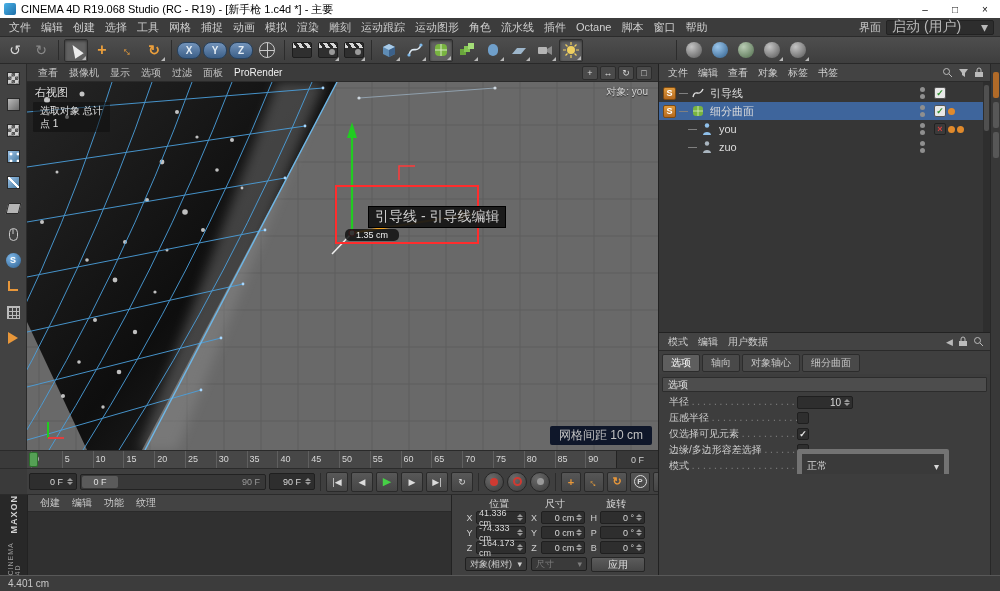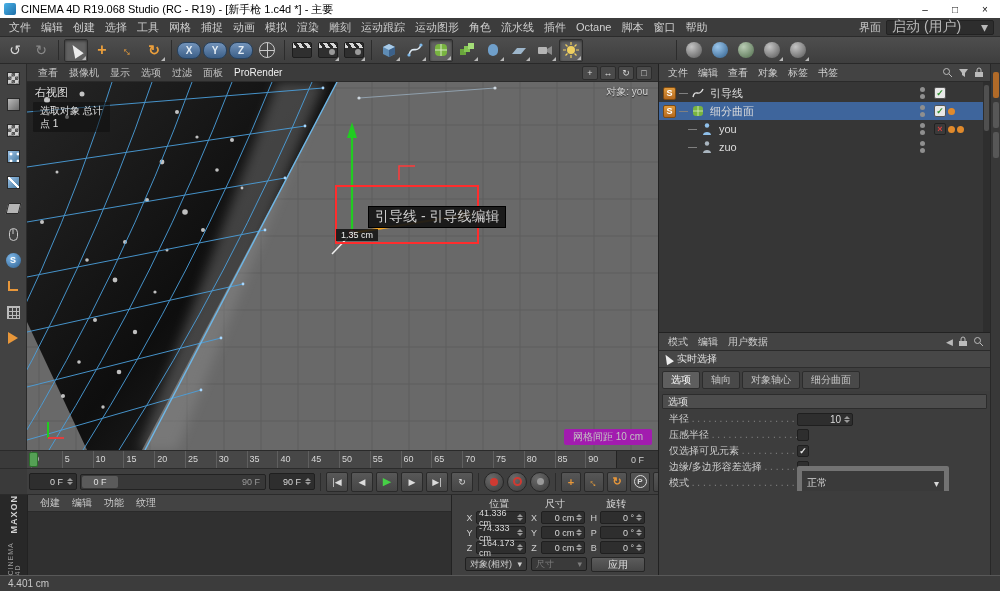--- a/index.html
+++ b/index.html
@@ -95,23 +95,23 @@
   .vp-nav{margin-left:auto;display:flex;gap:2px;}
   .vp-nav-btn{width:16px;height:14px;background:#4a4a4a;border:1px solid #2c2c2c;border-radius:2px;color:#ddd;font-size:9px;
       display:flex;align-items:center;justify-content:center;}
   .vp-canvas{position:relative;flex:1;overflow:hidden;background:#6a6a6a;}
   .vp-svg{position:absolute;inset:0;width:100%;height:100%;}
   .vp-viewname{position:absolute;left:8px;top:3px;color:#e2e2e2;text-shadow:0 1px 1px rgba(0,0,0,.8);font-size:11px;}
   .hud-box{position:absolute;left:6px;top:20px;background:rgba(15,15,15,.55);padding:2px 7px;font-size:10px;line-height:13px;color:#e0e0e0;border-radius:1px;}
   .hud-right{position:absolute;right:10px;top:3px;font-size:10px;color:#d6d6d6;text-shadow:0 1px 1px rgba(0,0,0,.7);}
   .vp-tooltip{position:absolute;left:341px;top:124px;background:rgba(22,22,22,.93);border:1px solid #000;
       color:#cccccc;font-size:14px;padding:1px 6px;white-space:nowrap;}
-  .vp-measure{position:absolute;left:309px;top:147px;background:rgba(18,18,18,.85);color:#f0f0f0;font-size:9px;
-      padding:1px 5px;border-radius:0;white-space:nowrap;}
-  .grid-label{position:absolute;right:6px;bottom:5px;background:#a21caf;color:#c2c2c2;font-size:10px;
+  .vp-measure{position:absolute;left:318px;top:147px;background:rgba(18,18,18,.85);color:#f0f0f0;font-size:9px;
+      padding:1px 11px;border-radius:5px;white-space:nowrap;}
+  .grid-label{position:absolute;right:6px;bottom:5px;background:#0f172a;color:#c2c2c2;font-size:12px;
       padding:1px 9px;border-radius:2px;white-space:nowrap;}
 
   
   .timeline-row{display:flex;height:18px;border-top:1px solid #2a2a2a;}
   .gap27{width:27px;background:#3a3a3a;flex:0 0 auto;}
   .ruler{flex:1;background:#474747;display:flex;position:relative;}
   .ticks{flex:1;display:flex;padding-left:4px;position:relative;}
   .tick{flex:1;border-left:1px solid #5f5f5f;font-size:9px;color:#d8d8d8;line-height:17px;padding-left:2px;overflow:visible;white-space:nowrap;}
   .playhead{position:absolute;left:2px;top:1px;width:9px;height:15px;background:#55a055;border:1px solid #2c6e2c;border-radius:2px;z-index:1;}
   .framebox{width:42px;background:#383838;border-left:1px solid #232323;display:flex;align-items:center;justify-content:center;font-size:9px;color:#cfcfcf;}
@@ -883,24 +883,20 @@
             <svg width="10" height="11">
                 <rect x="1" y="5" width="8" height="5" fill="#bbb"></rect>
                 <path d="M3 5V3a2 2 0 0 1 4 0V5" fill="none" stroke="#bbb"></path>
               </svg>
             <svg width="11" height="11">
                 <circle cx="4.5" cy="4.5" r="3" fill="none" stroke="#bbb"></circle>
                 <path d="M7 7L10 10" stroke="#bbb"></path>
               </svg>
           </div>
         </div>
-        <div class="am-title">
-          <div class="tool-cursor"></div>
-          <span>实时选择</span>
-        </div>
         <div class="am-tabs">
           <span class="tab active">选项</span>
           <span class="tab">轴向</span>
           <span class="tab">对象轴心</span>
           <span class="tab">细分曲面</span>
         </div>
         <div class="am-section">选项</div>
 
         <div class="field">
           <span class="flabel">半径</span>

